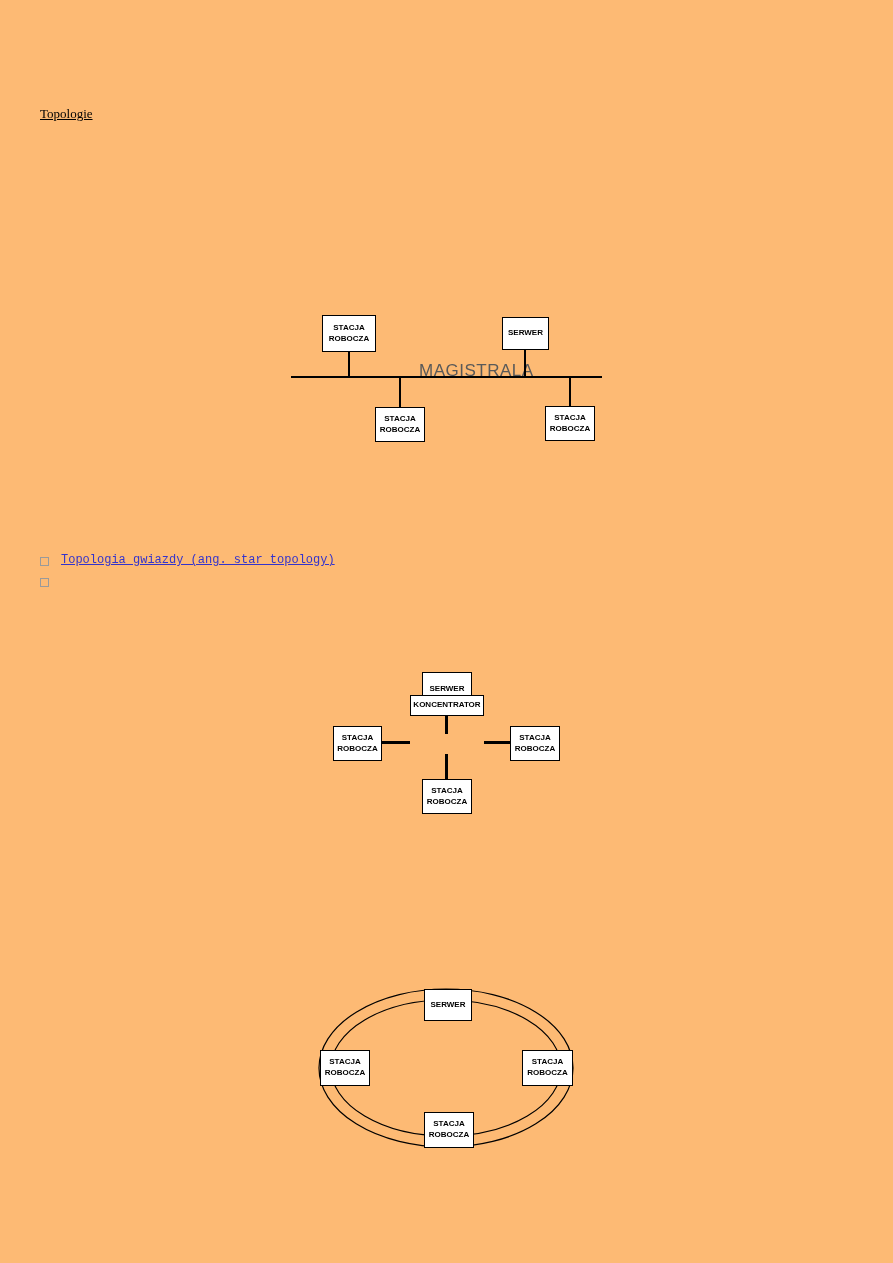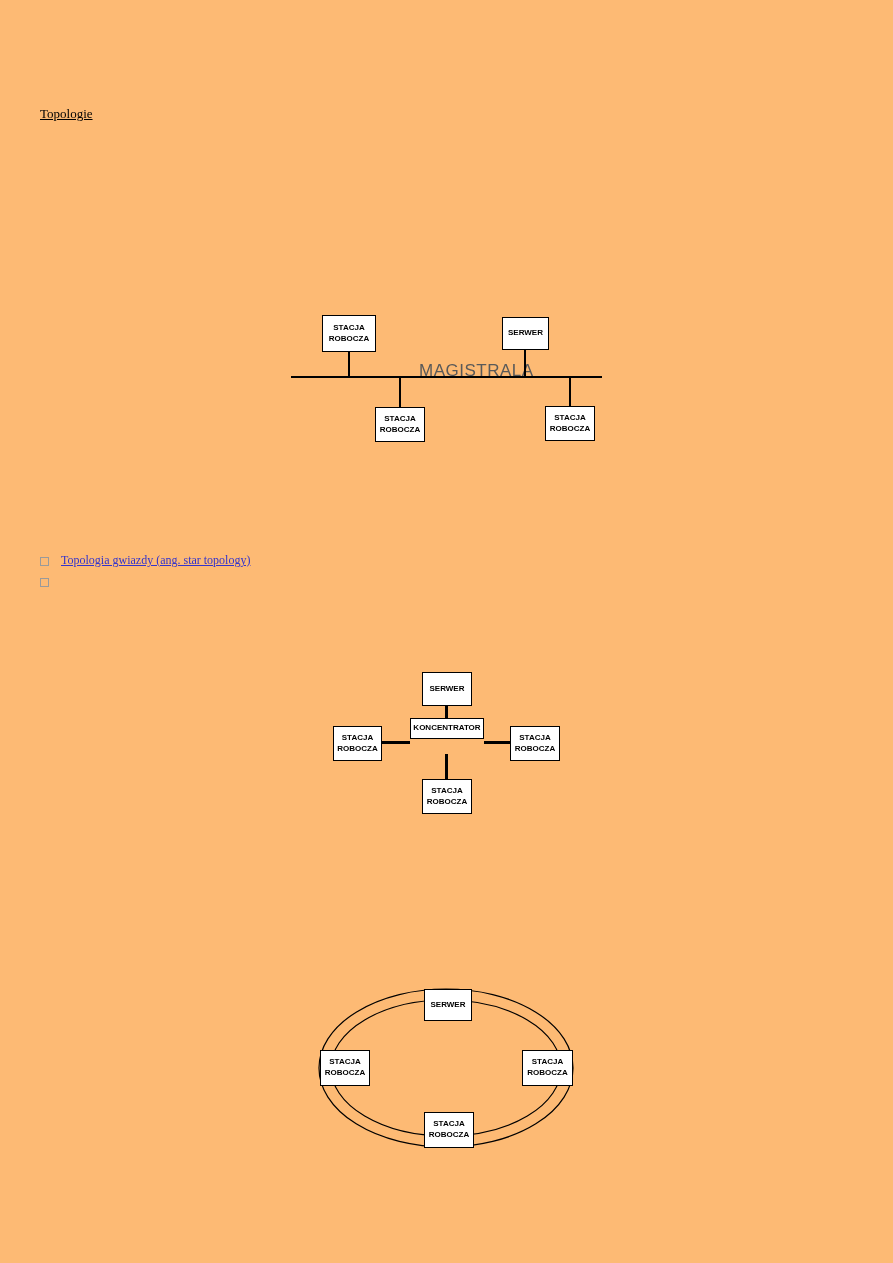--- a/index.html
+++ b/index.html
@@ -59,20 +59,21 @@
     border: 1px solid #9a9a9a;
     background: transparent;
   }
   .doc-link {
     position: absolute;
     font-size: 12px;
     color: var(--link-color, #3333cc);
     text-decoration: underline;
     white-space: nowrap;
     cursor: pointer;
+    font-family: Liberation Mono, monospace;
   }
   .bullet-text {
     position: absolute;
     font-size: 12px;
     color: #000000;
     white-space: nowrap;
   }
   .ring-svg {
     position: absolute;
     z-index: 0;
@@ -117,21 +118,21 @@
   <div>
 
     <div class="node" style="left:422px; top:672px; width:50px; height:34px;">SERWER</div>
 
     <div class="vline" style="left:445px; top:706px; width:3px; height:28px;"></div>
 
     <div class="node" style="left:333px; top:726px; width:49px; height:35px;">STACJA ROBOCZA</div>
 
     <div class="hline" style="left:382px; top:741px; width:28px; height:3px;"></div>
 
-    <div class="node" style="left:410px; top:718px; width:74px; height:21px;">KONCENTRATOR</div>
+    <div class="node" style="left:410px; top:695px; width:74px; height:21px;">KONCENTRATOR</div>
 
     <div class="hline" style="left:484px; top:741px; width:26px; height:3px;"></div>
 
     <div class="node" style="left:510px; top:726px; width:50px; height:35px;">STACJA ROBOCZA</div>
 
     <div class="vline" style="left:445px; top:754px; width:3px; height:25px;"></div>
 
     <div class="node" style="left:422px; top:779px; width:50px; height:35px;">STACJA ROBOCZA</div>
   </div>
 

